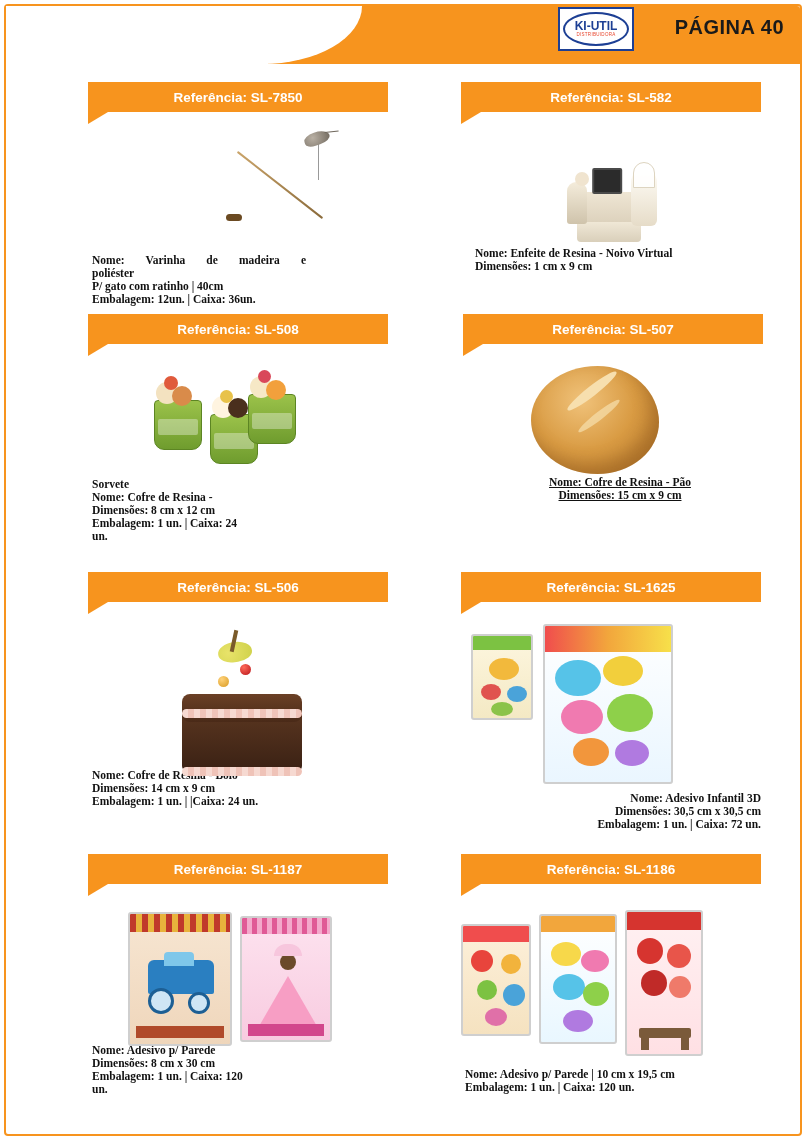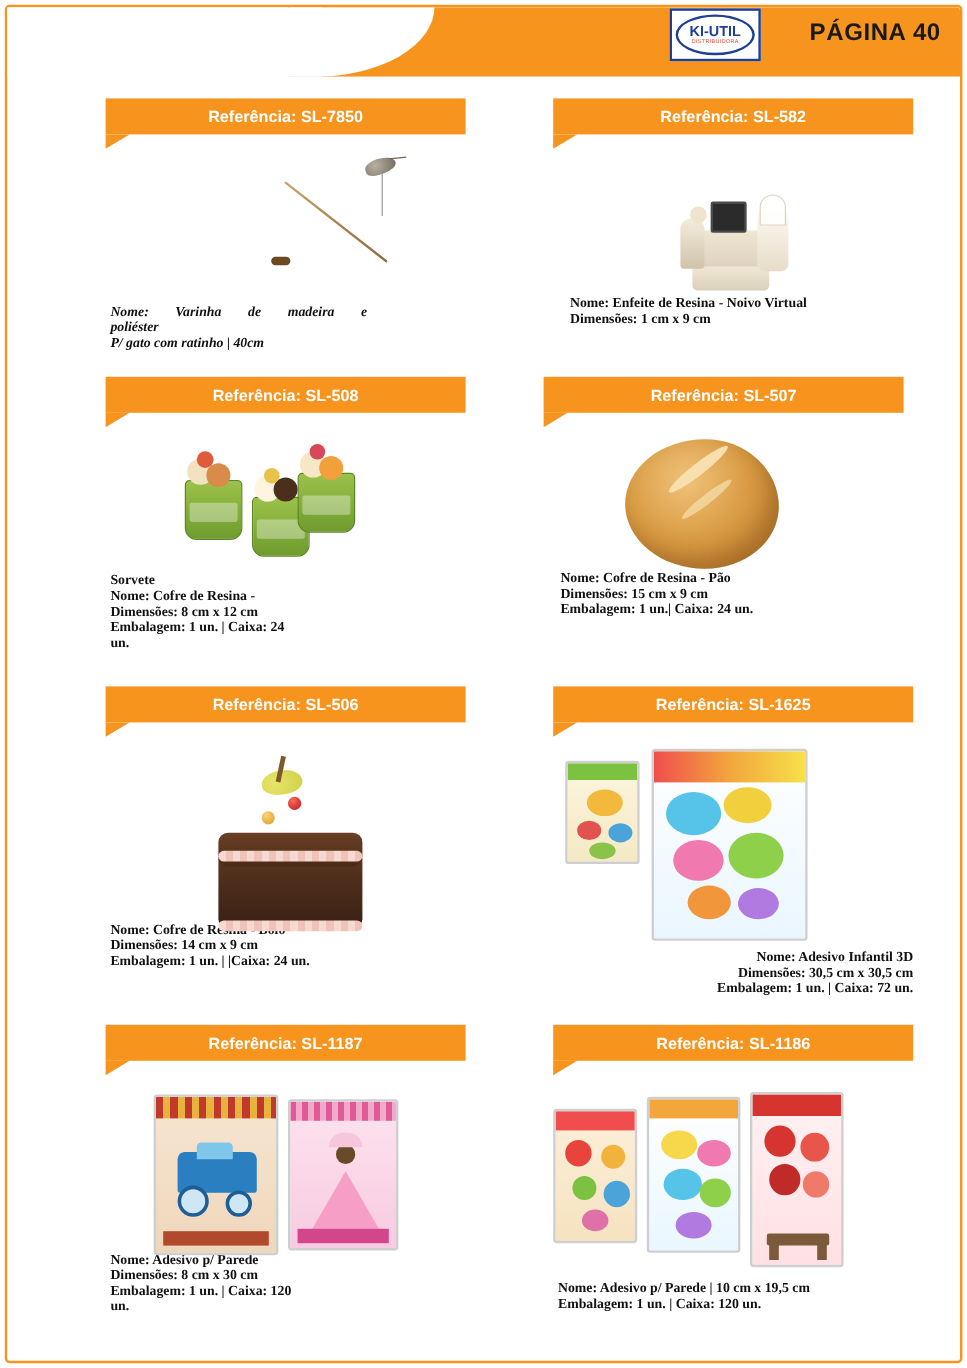--- a/index.html
+++ b/index.html
@@ -351,24 +351,25 @@
     <span class="ref-text">Referência: SL-7850</span>
   </div>
   <div class="img-area">
     <div class="art" style="left:120px; top:14px; width:160px; height:120px;">
       <div class="rod" style="left:18px; top:58px;"></div>
       <div class="rod-line" style="left:110px; top:18px;"></div>
       <div class="mouse-toy" style="left:96px; top:6px;"></div>
       <div style="position:absolute;left:18px;top:88px;width:16px;height:7px;background:#6b4a22;border-radius:4px;"></div>
     </div>
   </div>
-  <div class="desc" style="padding-left:4px; margin-top:-8px;font-style:italic;">
+  <div class="desc" style="padding-left:4px; margin-top:-8px;">
     <span class="line justify" style="width:214px;">Nome:  Varinha  de  madeira  e</span>
     <span class="line">poliéster</span>
     <span class="line">P/ gato com ratinho | 40cm</span>
+    <span class="line">Embalagem: 12un. |  Caixa: 36un.</span>
   </div>
 </div>
 
 <div class="card" style="left:461px; top:82px;">
   <div class="ref-bar">
     <span class="ref-text">Referência: SL-582</span>
   </div>
   <div class="img-area" style="height:135px;">
     <div class="art" style="left:78px; top:12px; width:140px; height:118px;">
       <div class="fig-base"></div>
@@ -417,35 +418,34 @@
   </div>
   <div class="desc" style="padding-left:4px; margin-top:-16px;">
     <span class="line">Sorvete</span>
     <span class="line">Nome: Cofre de Resina -</span>
     <span class="line">Dimensões: 8 cm x 12 cm</span>
     <span class="line">Embalagem: 1 un. | Caixa: 24</span>
     <span class="line">un.</span>
   </div>
 </div>
 
-<div class="card" style="left:453px; top:314px;">
+<div class="card" style="left:463px; top:314px;text-align:center;">
   <div class="ref-bar">
     <span class="ref-text">Referência: SL-507</span>
   </div>
   <div class="img-area" style="height:150px;">
     <div class="art" style="left:58px; top:20px; width:180px; height:120px;">
       <div class="bread" style="left:10px; top:2px;"></div>
       <div class="bread-slit" style="left:40px; top:22px; width:62px; height:10px;"></div>
       <div class="bread-slit" style="left:52px; top:48px; width:52px; height:8px; opacity:.7;"></div>
     </div>
   </div>
-  <div class="desc" style="padding-left:14px; margin-top:-18px;">
+  <div class="desc" style="padding-left:14px; margin-top:-18px;text-decoration:underline;">
     <span class="line">Nome: Cofre de Resina - Pão</span>
     <span class="line">Dimensões: 15 cm x 9 cm</span>
-    <span class="line">Embalagem: 1 un.| Caixa: 24 un.</span>
   </div>
 </div>
 
 <div class="card" style="left:88px; top:572px;">
   <div class="ref-bar">
     <span class="ref-text">Referência: SL-506</span>
   </div>
   <div class="img-area" style="height:185px;">
     <div class="art" style="left:64px; top:22px; width:180px; height:160px;">
       <div class="cake-body" style="bottom:12px;"></div>

